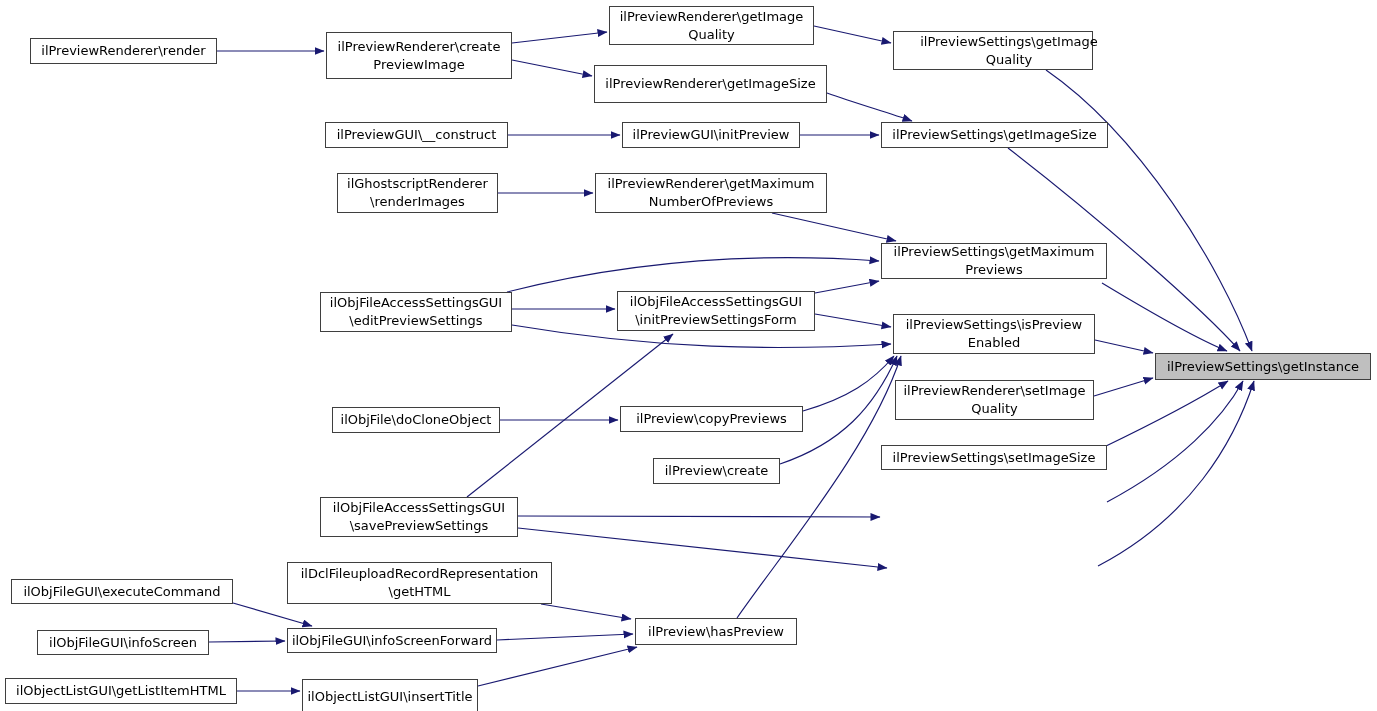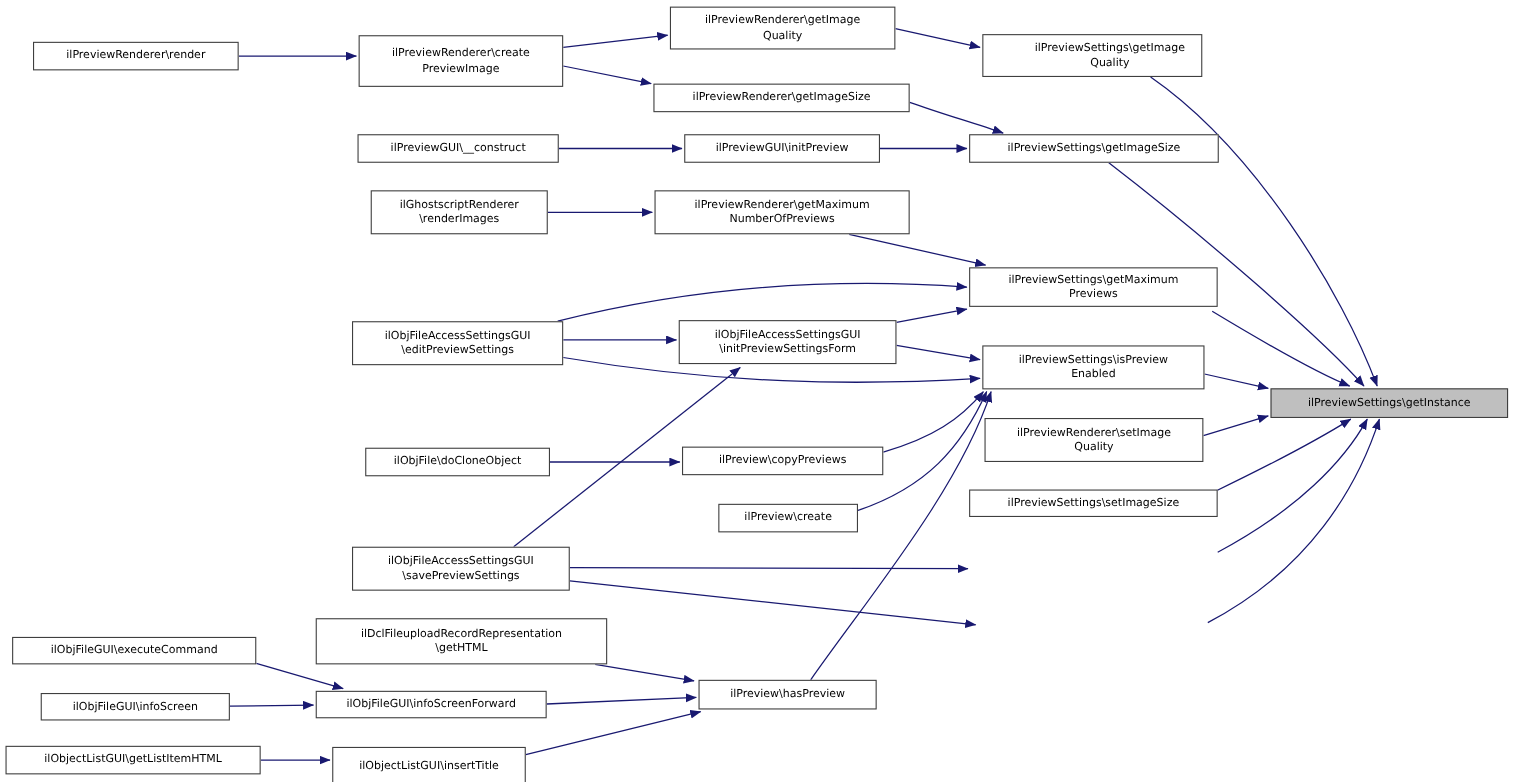--- a/index.html
+++ b/index.html
@@ -31,21 +31,21 @@
   }
   .node {
     position: absolute;
     box-sizing: border-box;
     display: flex;
     align-items: center;
     justify-content: center;
     background: var(--node-fill);
     border: 1px solid var(--node-border);
     color: var(--node-text);
-    font-size: 10px;
+    font-size: 13px;
     line-height: 1.35;
     text-align: center;
     cursor: pointer;
   }
   .node.highlighted {
     background: var(--highlight-fill);
     cursor: default;
   }
   .node-label {
     white-space: pre-line;
@@ -105,21 +105,21 @@
         <span class="node-label">ilPreviewRenderer\render</span>
       </div>
       <div class="node" style="left: 326px; top: 32px; width: 186px; height: 47px;">
         <span class="node-label">ilPreviewRenderer\create
 PreviewImage</span>
       </div>
       <div class="node" style="left: 609px; top: 6px; width: 205px; height: 39px;">
         <span class="node-label">ilPreviewRenderer\getImage
 Quality</span>
       </div>
-      <div class="node" style="left: 594px; top: 76px; width: 233px; height: 26px;">
+      <div class="node" style="left: 594px; top: 65px; width: 233px; height: 38px;">
         <span class="node-label">ilPreviewRenderer\getImageSize</span>
       </div>
       <div class="node" style="left: 325px; top: 122px; width: 183px; height: 26px;">
         <span class="node-label">ilPreviewGUI\__construct</span>
       </div>
       <div class="node" style="left: 622px; top: 122px; width: 178px; height: 26px;">
         <span class="node-label">ilPreviewGUI\initPreview</span>
       </div>
       <div class="node" style="left: 337px; top: 173px; width: 161px; height: 40px;">
         <span class="node-label">ilGhostscriptRenderer

